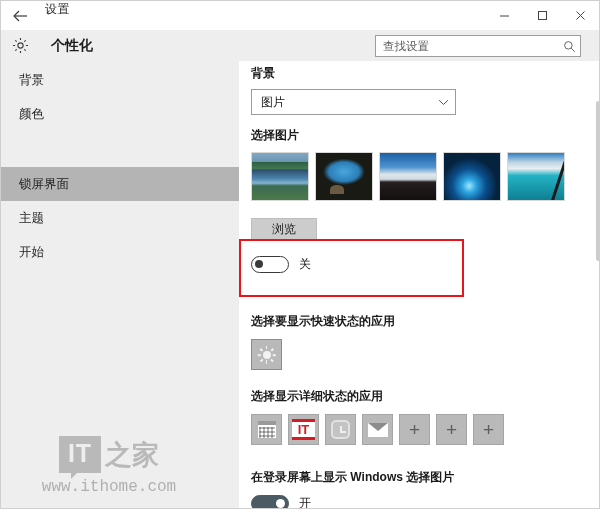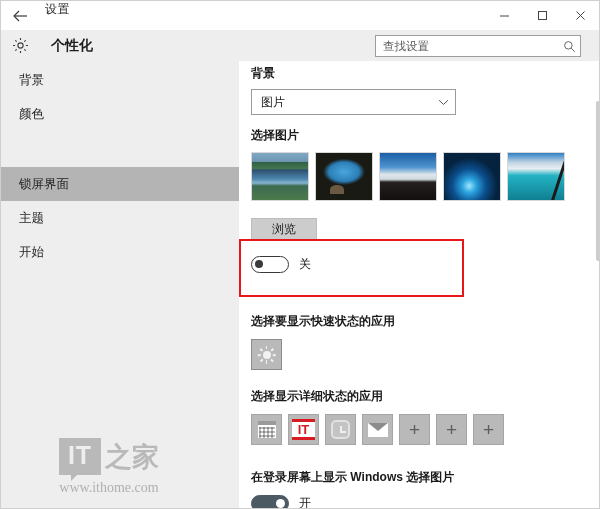--- a/index.html
+++ b/index.html
@@ -134,22 +134,22 @@
   .wm-zh {
     color: #b9b9b9;
     font-size: 27px;
     font-weight: 700;
     line-height: 1;
     font-family: "DejaVu Sans", sans-serif;
   }
   .wm-url {
     margin-top: 5px;
     color: #b0b0b0;
-    font-size: 14px;
-    font-family: Liberation Serif, serif;
+    font-size: 16px;
+    font-family: Liberation Mono, monospace;
   }
 
   
   .content {
     position: absolute; top: 60px; left: 238px;
     width: 362px; height: 449px;
     background: #ffffff;
     overflow: hidden;
   }
   .section-label {

